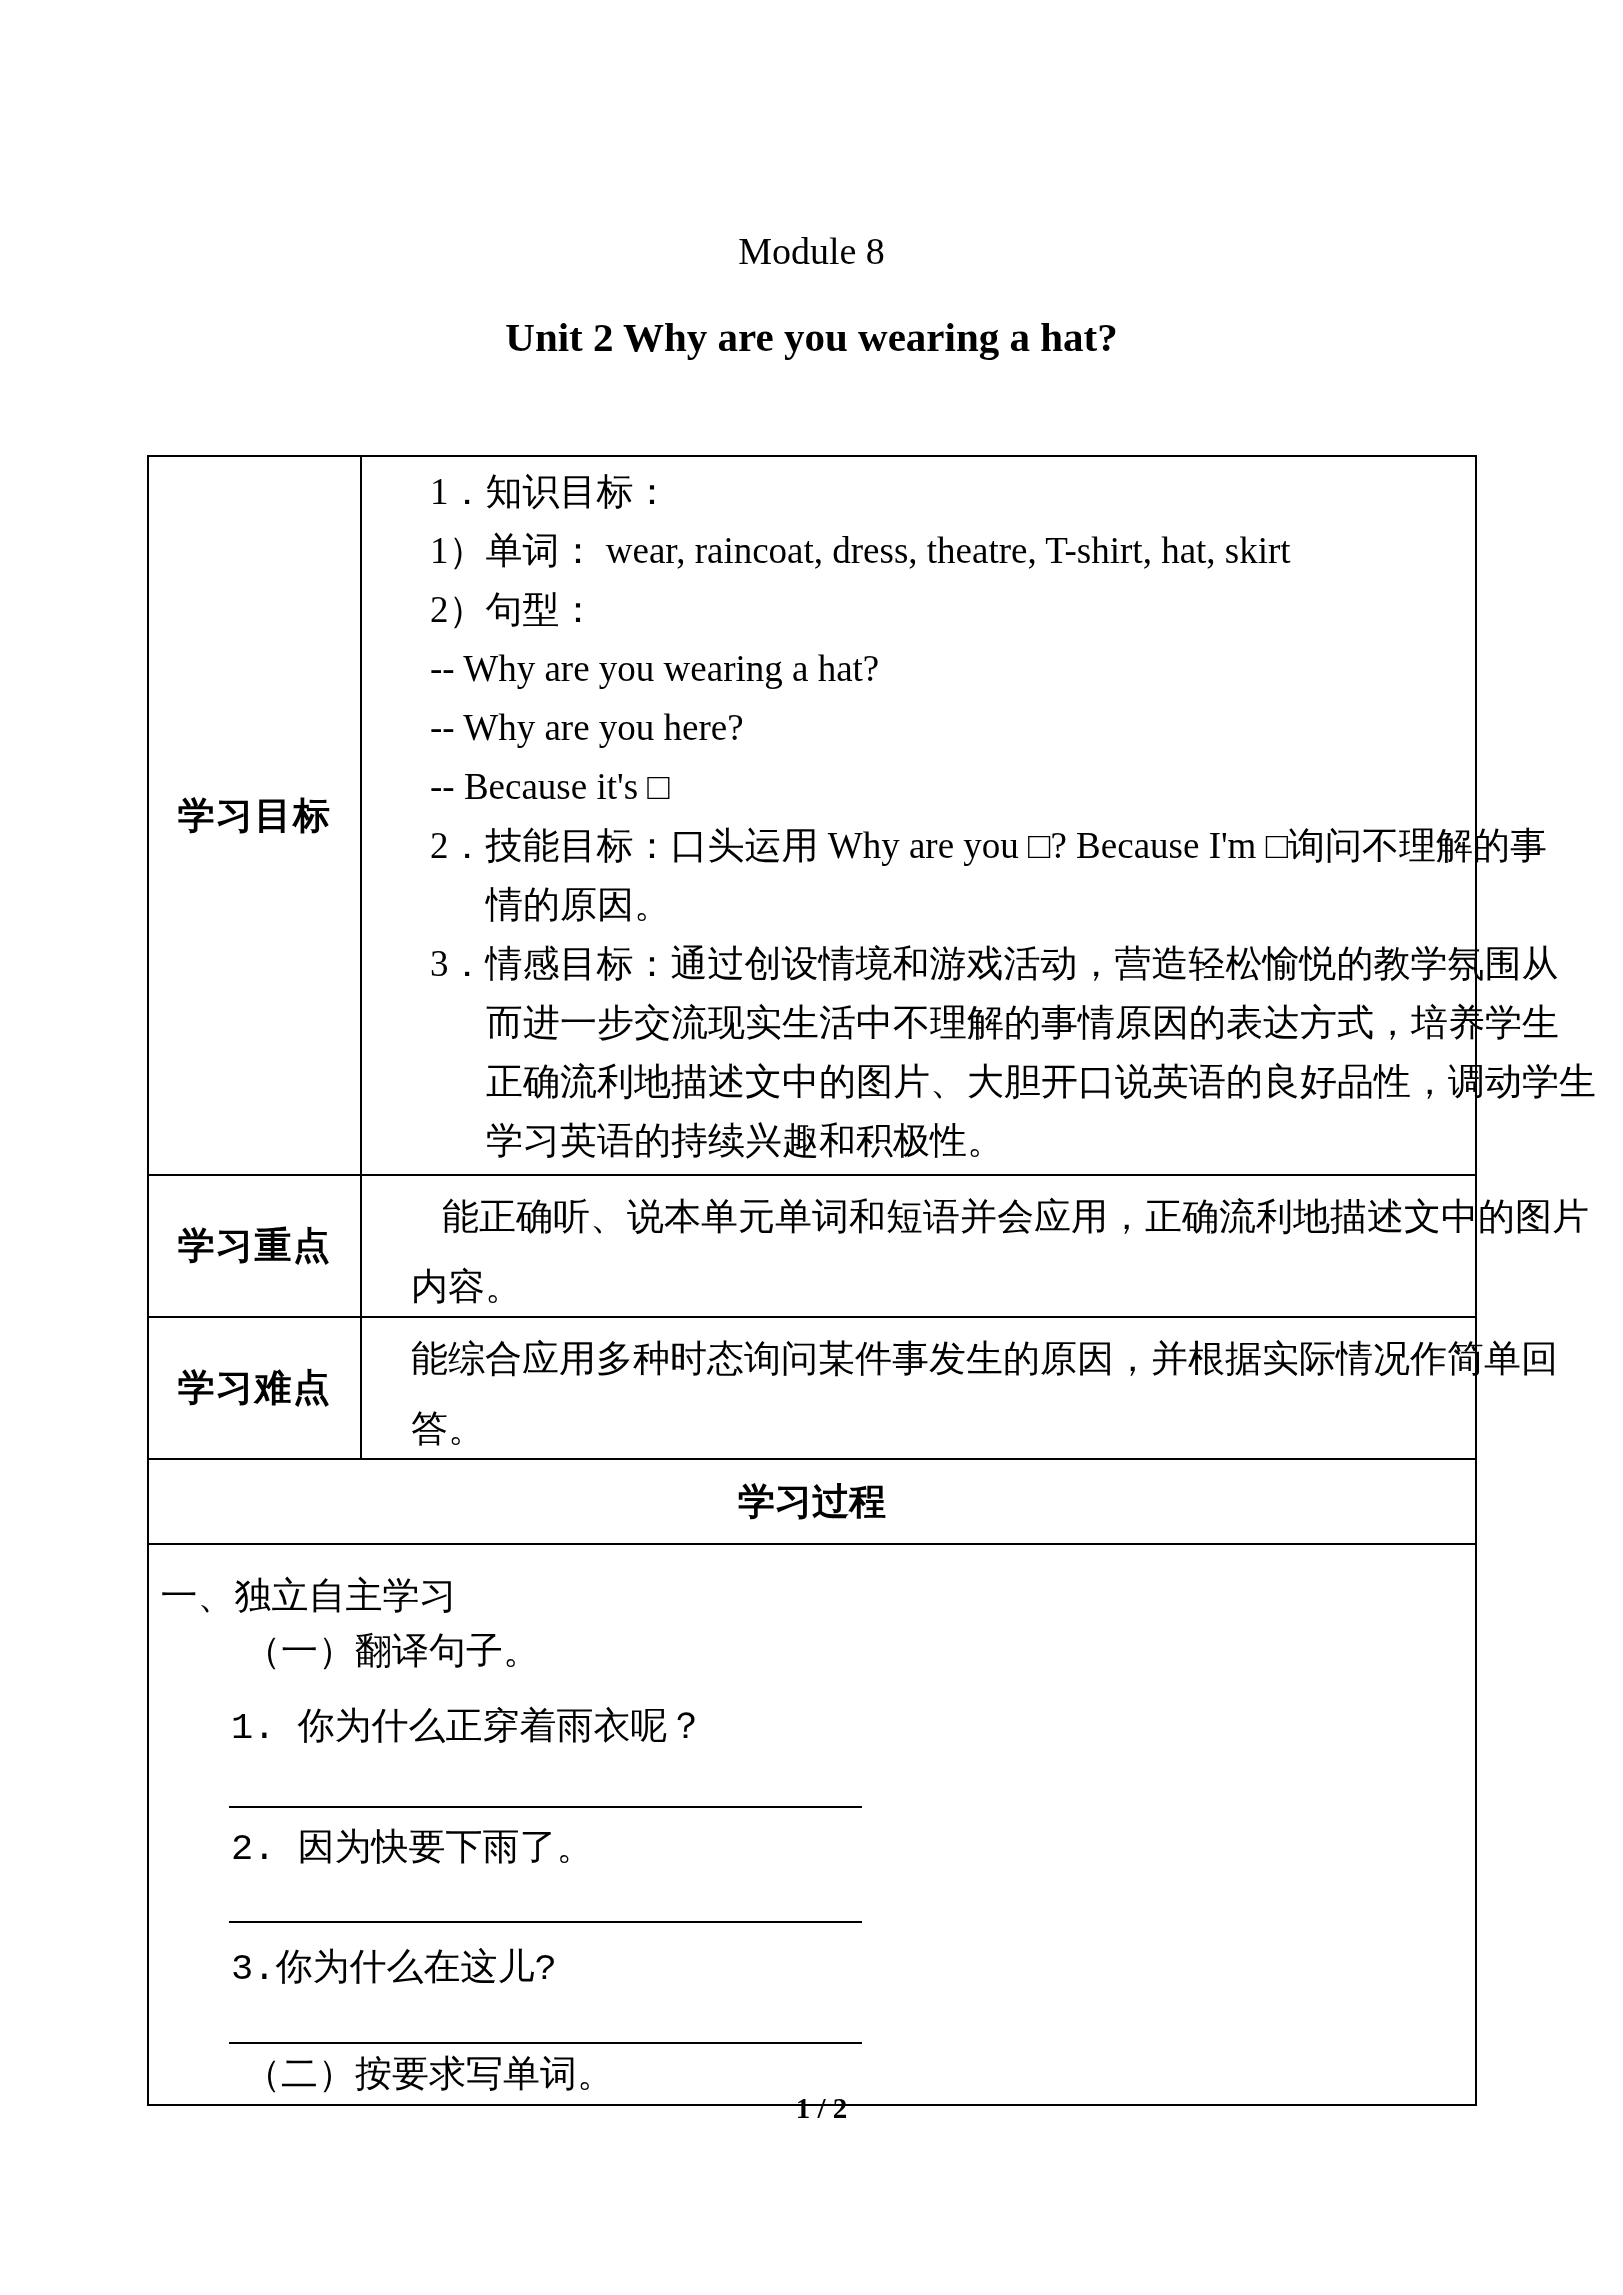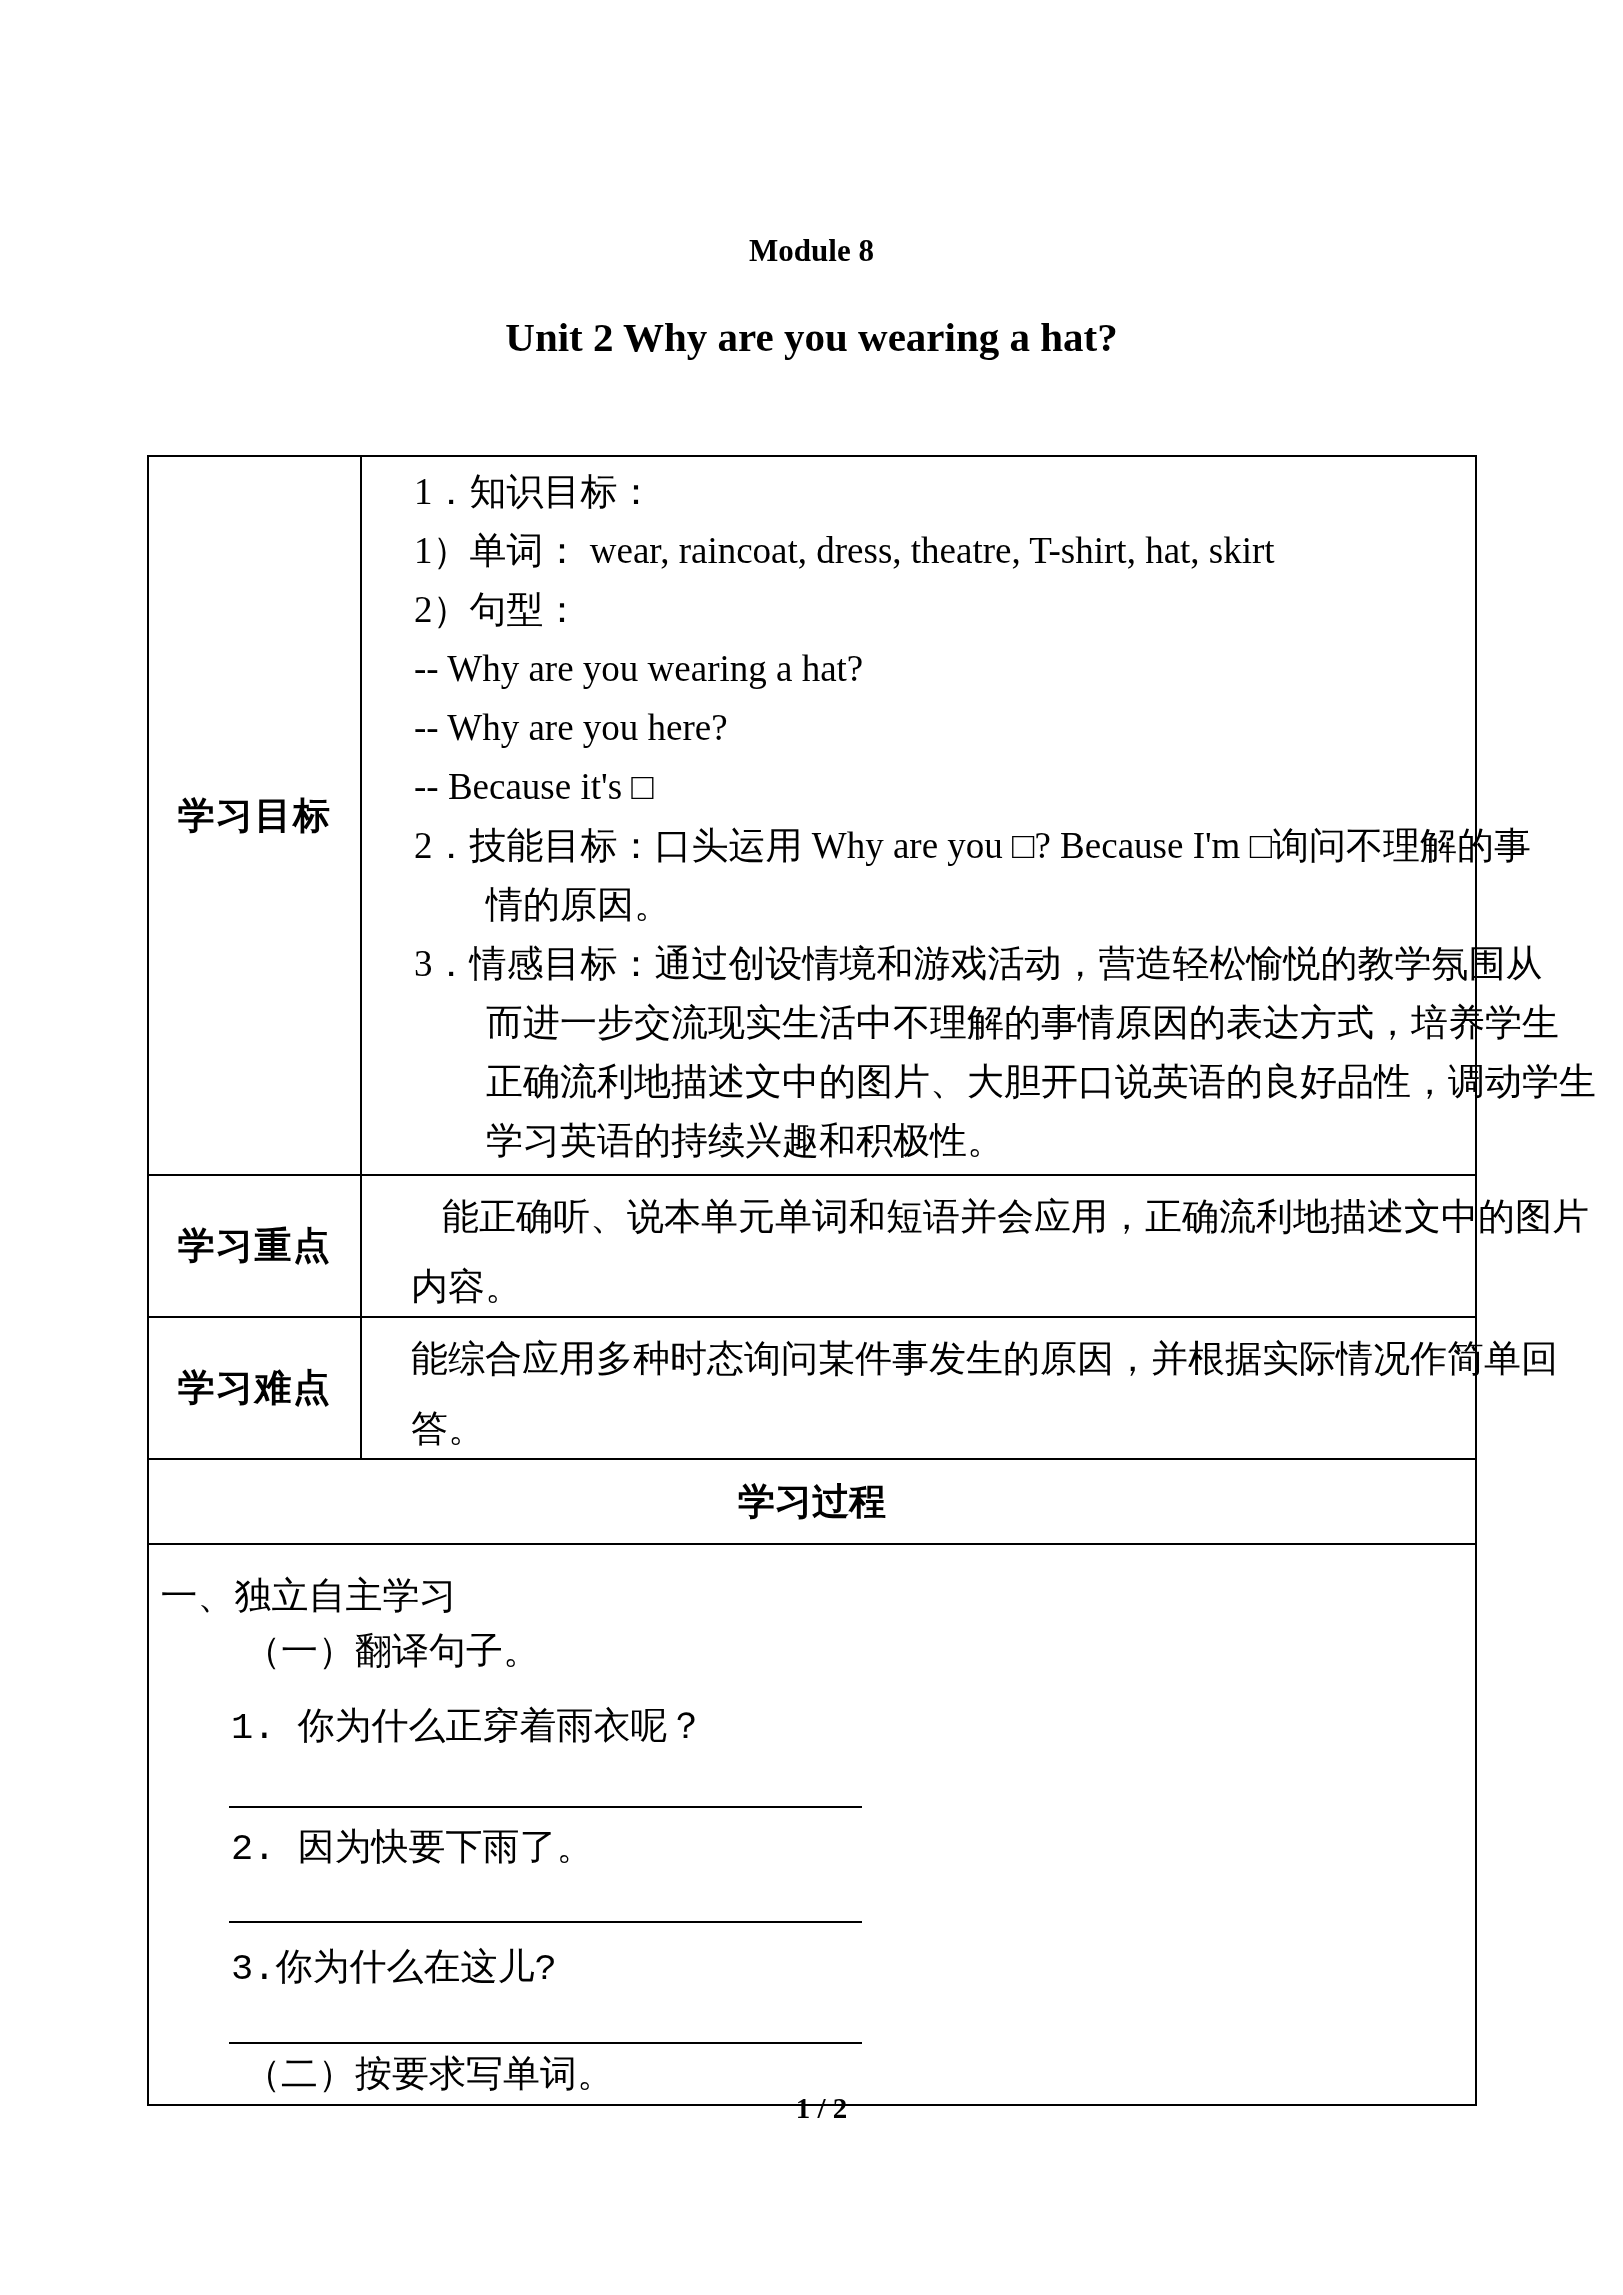--- a/index.html
+++ b/index.html
@@ -15,22 +15,22 @@
     height: 2295px;
     background: #ffffff;
     overflow: hidden;
   }
   .doc-title {
     position: absolute;
     top: 222px;
     left: 0;
     width: 100%;
     text-align: center;
-    font-size: 31px;
-    font-weight: bold;
+    font-size: 38px;
+    font-weight: normal;
     line-height: 58px;
     margin: 0;
   }
   .doc-subtitle {
     position: absolute;
     top: 308px;
     left: 0;
     width: 100%;
     text-align: center;
     font-size: 41px;
@@ -59,21 +59,21 @@
     text-align: center;
     font-weight: bold;
     letter-spacing: 1.4px;
     margin-top: 17px;
   }
   td.obj-cell {
     height: 717px;
     vertical-align: top;
     padding-top: 8.2px;
   }
-  .ln { line-height: 59px; margin-left: 52px; white-space: nowrap; }
+  .ln { line-height: 59px; margin-left: 68px; white-space: nowrap; }
   .ln.cont { margin-left: 124px; }
 
   td.kp-cell, td.dp-cell { vertical-align: middle; }
   td.kp-cell { height: 119px; }
   td.dp-cell { height: 117px; }
   .ln2 { line-height: 59px; margin-left: 49px; white-space: nowrap; margin-top: 11px; }
   .ln2.indent1 { text-indent: 31px; }
 
   td.process-header-cell {
     height: 83px;

